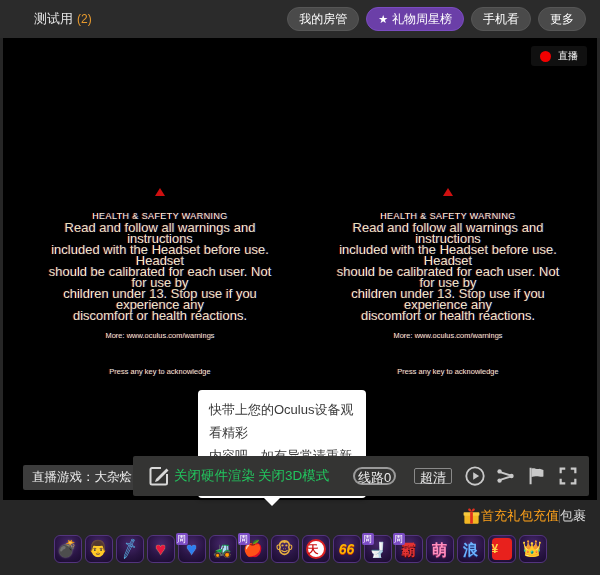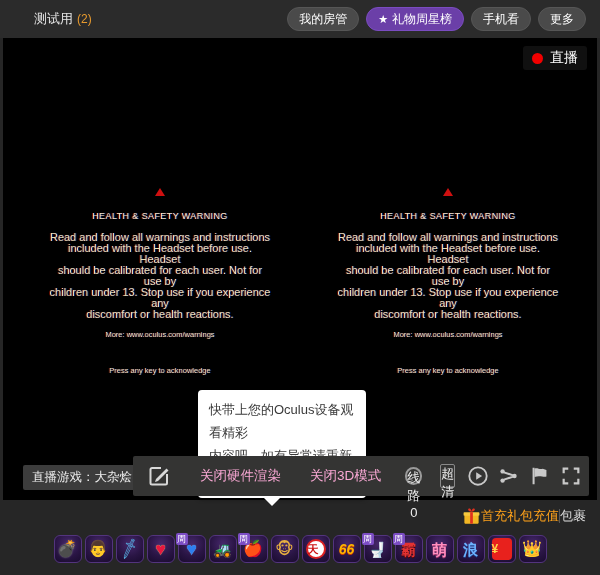--- a/index.html
+++ b/index.html
@@ -14,51 +14,51 @@
   .room-title{margin-left:20px;font-size:13px;color:#e6e6e6;}
   .room-count{color:#e79a2e;font-size:12px;margin-left:4px;}
   .topbar-buttons{margin-left:auto;display:flex;gap:7px;}
   .tb-btn{height:24px;padding:0 11px;background:#4a4a4a;border:1px solid #565656;border-radius:12px;
     color:#fff;font-size:12px;display:flex;align-items:center;gap:4px;cursor:pointer;white-space:nowrap;justify-content:center;}
   .tb-btn.purple{background:#6b3fa8;border-color:#7a4cc0;}
   .star-glyph{font-size:11px;color:#fff;}
   
   .stage{position:relative;height:462px;background:#000;margin:0 3px;}
   .live-badge{position:absolute;top:8px;right:10px;background:#101010;border-radius:3px;
-    padding:3px 9px;display:flex;align-items:center;gap:7px;font-size:14px;color:#fff;}
+    padding:3px 9px;display:flex;align-items:center;gap:7px;font-size:10px;color:#fff;}
   .live-dot{width:11px;height:11px;border-radius:50%;background:#f20000;}
   
   .warning{position:absolute;top:150px;width:224px;text-align:center;}
   .warning.left{left:45px;} .warning.right{left:333px;}
   .warn-tri{width:0;height:0;margin:0 auto;border-left:5px solid transparent;
     border-right:5px solid transparent;border-bottom:8px solid #cf1010;}
   .warn-title{margin-top:15px;font-size:9px;font-weight:normal;letter-spacing:.4px;color:#f5eecb;
     text-shadow:-1px 0 0 rgba(255,40,0,.5),1px 0 0 rgba(0,80,255,.5);}
-  .warn-body{margin-top:11px;font-size:11px;line-height:11px;color:#eae3bd;
+  .warn-body{margin-top:1px;font-size:13px;line-height:11px;color:#eae3bd;
     text-shadow:-1px 0 0 rgba(255,40,0,.4),1px 0 0 rgba(0,80,255,.4);}
   .warn-more{margin-top:10px;font-size:7.5px;color:#eae3bd;
     text-shadow:-1px 0 0 rgba(255,40,0,.4),1px 0 0 rgba(0,80,255,.4);}
   .warn-ack{margin-top:27px;font-size:7.5px;color:#eae3bd;
     text-shadow:-1px 0 0 rgba(255,40,0,.4),1px 0 0 rgba(0,80,255,.4);}
   
   .tooltip{position:absolute;left:195px;top:352px;width:168px;background:#fff;border-radius:4px;
     padding:8px 11px;color:#3a3a3a;font-size:13px;line-height:23px;box-shadow:0 1px 4px rgba(0,0,0,.5);}
   .tooltip-tail{position:absolute;left:66px;bottom:-8px;width:0;height:0;
     border-left:8px solid transparent;border-right:8px solid transparent;border-top:8px solid #fff;}
   
   .game-label{position:absolute;left:20px;bottom:10px;background:#3c3c3c;color:#ececec;
     padding:4px 9px;font-size:12.5px;border-radius:2px;}
   
   .control-bar{position:absolute;left:130px;right:8px;bottom:4px;height:40px;background:#343433;
     border-radius:2px;display:flex;align-items:center;padding:0 10px;}
   .edit-btn{width:24px;height:24px;margin-left:4px;cursor:pointer;flex:none;}
-  .ctl-label{margin-left:29px;font-size:13.5px;color:#f9a8d4;cursor:pointer;white-space:nowrap;}
+  .ctl-label{margin-left:3px;font-size:13.5px;color:#22c55e;cursor:pointer;white-space:nowrap;}
   .btn-line{margin-left:24px;width:72px;height:18px;border:2px solid #9a9a9a;border-radius:12px;
     background:transparent;color:#eee;font-size:13px;cursor:pointer;}
-  .btn-quality{margin-left:18px;width:66px;height:24px;border:1px solid #8a8a8a;border-radius:2px;
+  .btn-quality{margin-left:18px;width:66px;height:16px;border:1px solid #8a8a8a;border-radius:2px;
     background:transparent;color:#eee;font-size:13px;cursor:pointer;}
   .ctl-icons{display:flex;align-items:center;gap:9px;margin-left:12px;}
   .ctl-icon{width:22px;height:22px;cursor:pointer;flex:none;}
   
   .bottom{height:75px;padding:0 14px;}
   .recharge-row{height:32px;display:flex;justify-content:flex-end;align-items:center;gap:0;font-size:13px;}
   .gift-ico{width:19px;height:19px;flex:none;}
   .orange-link{color:#ffa21a;cursor:pointer;}
   .v-divider{width:1px;height:14px;background:#5a5a5a;}
   .plain-link{color:#d6d6d6;cursor:pointer;}

